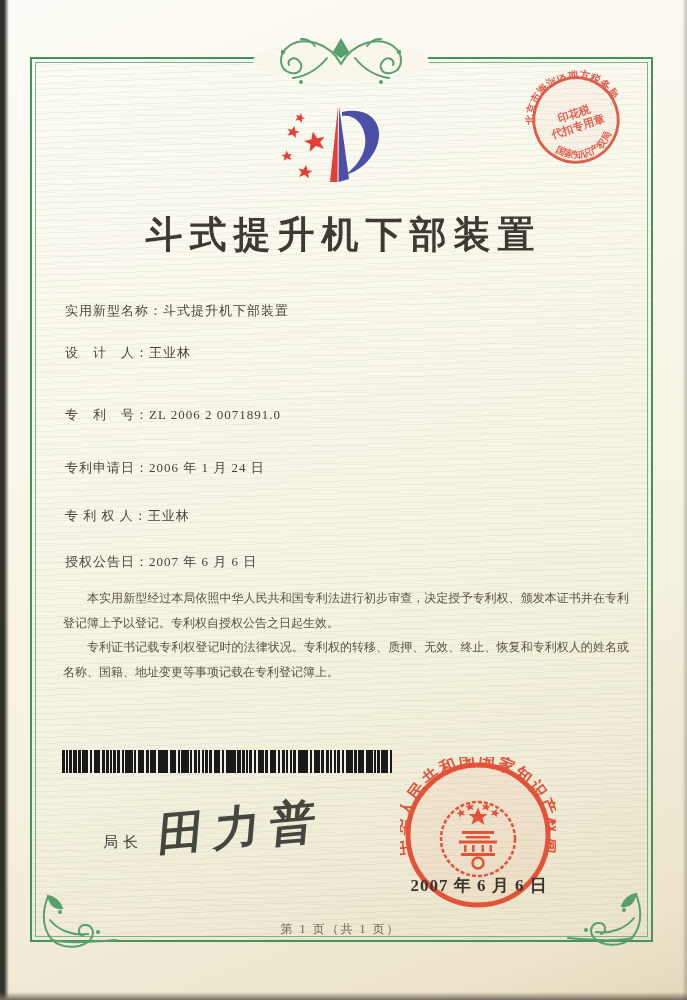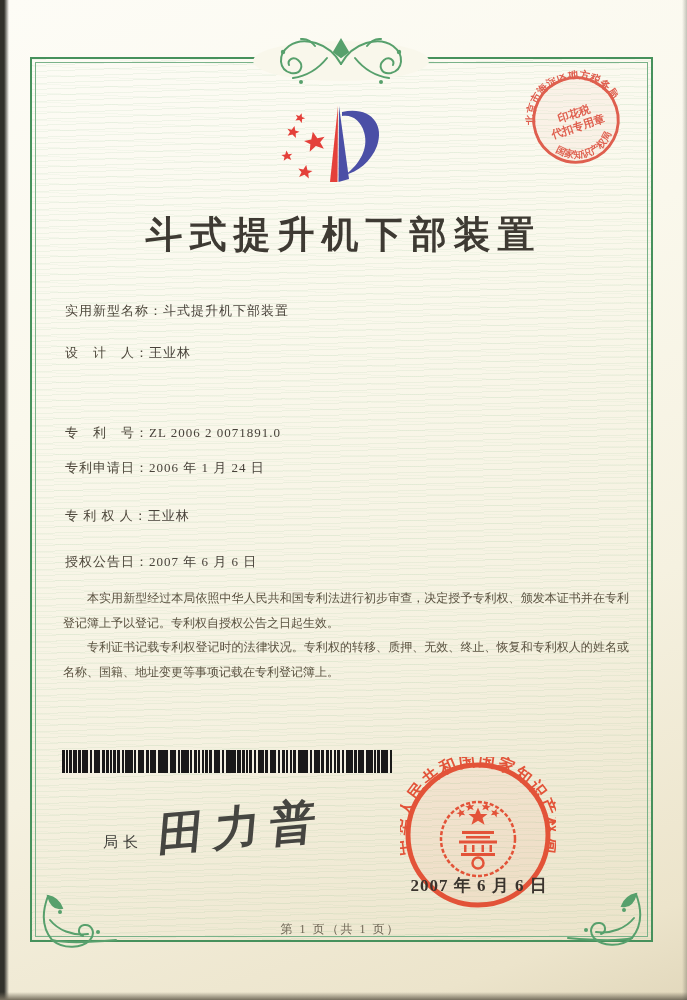--- a/index.html
+++ b/index.html
@@ -26,21 +26,21 @@
   }
   .frame::before{
     content:"";position:absolute;inset:3px;border:1px solid #79b289;
   }
   
   .cert-no{left:48px;top:106px;font-size:15px;letter-spacing:4px;color:#5d564a;}
   .title{left:0;right:0;top:210px;text-align:center;font-size:37px;font-weight:700;
     letter-spacing:7px;color:#3e3a33;}
   
   .field{left:65px;font-size:13px;color:#4d473b;letter-spacing:1px;white-space:nowrap;}
-  .f0{top:302px;} .f1{top:344px;} .f2{top:424px;} .f3{top:459px;} .f4{top:507px;} .f5{top:553px;}
+  .f0{top:302px;} .f1{top:344px;} .f2{top:406px;} .f3{top:459px;} .f4{top:507px;} .f5{top:553px;}
   .field .val{color:#48423a;}
   
   .body-text{left:63px;width:566px;top:586px;font-size:12px;line-height:24.5px;
     color:#5a5240;text-align:justify;}
   .body-text p{margin:0;text-indent:2em;}
   
   .barcode{left:62px;top:750px;width:330px;height:23px;background-color:#f2f0e2;
     background-image:
       repeating-linear-gradient(90deg,#191919 0 2px,rgba(0,0,0,0) 2px 4px),
       repeating-linear-gradient(90deg,#191919 0 1px,rgba(0,0,0,0) 1px 7px),

